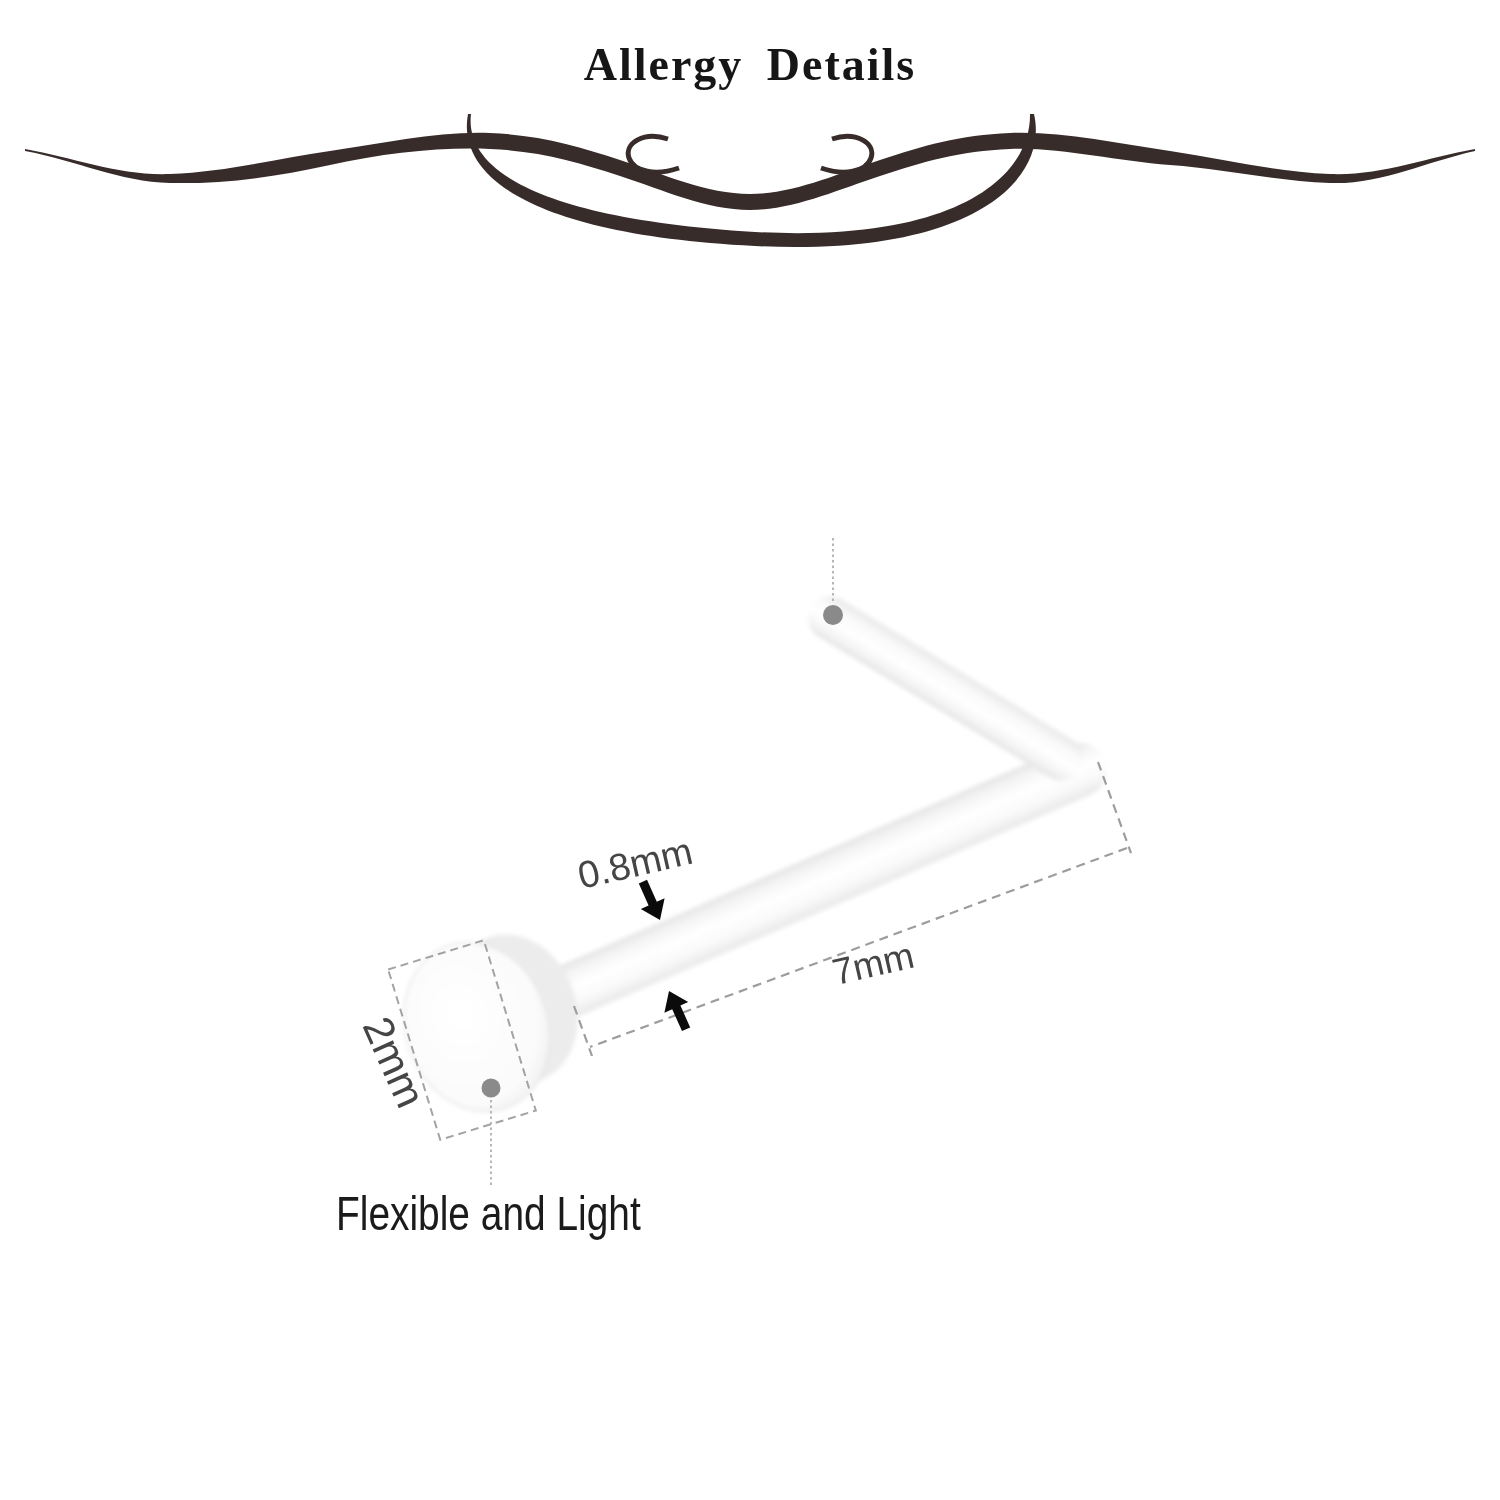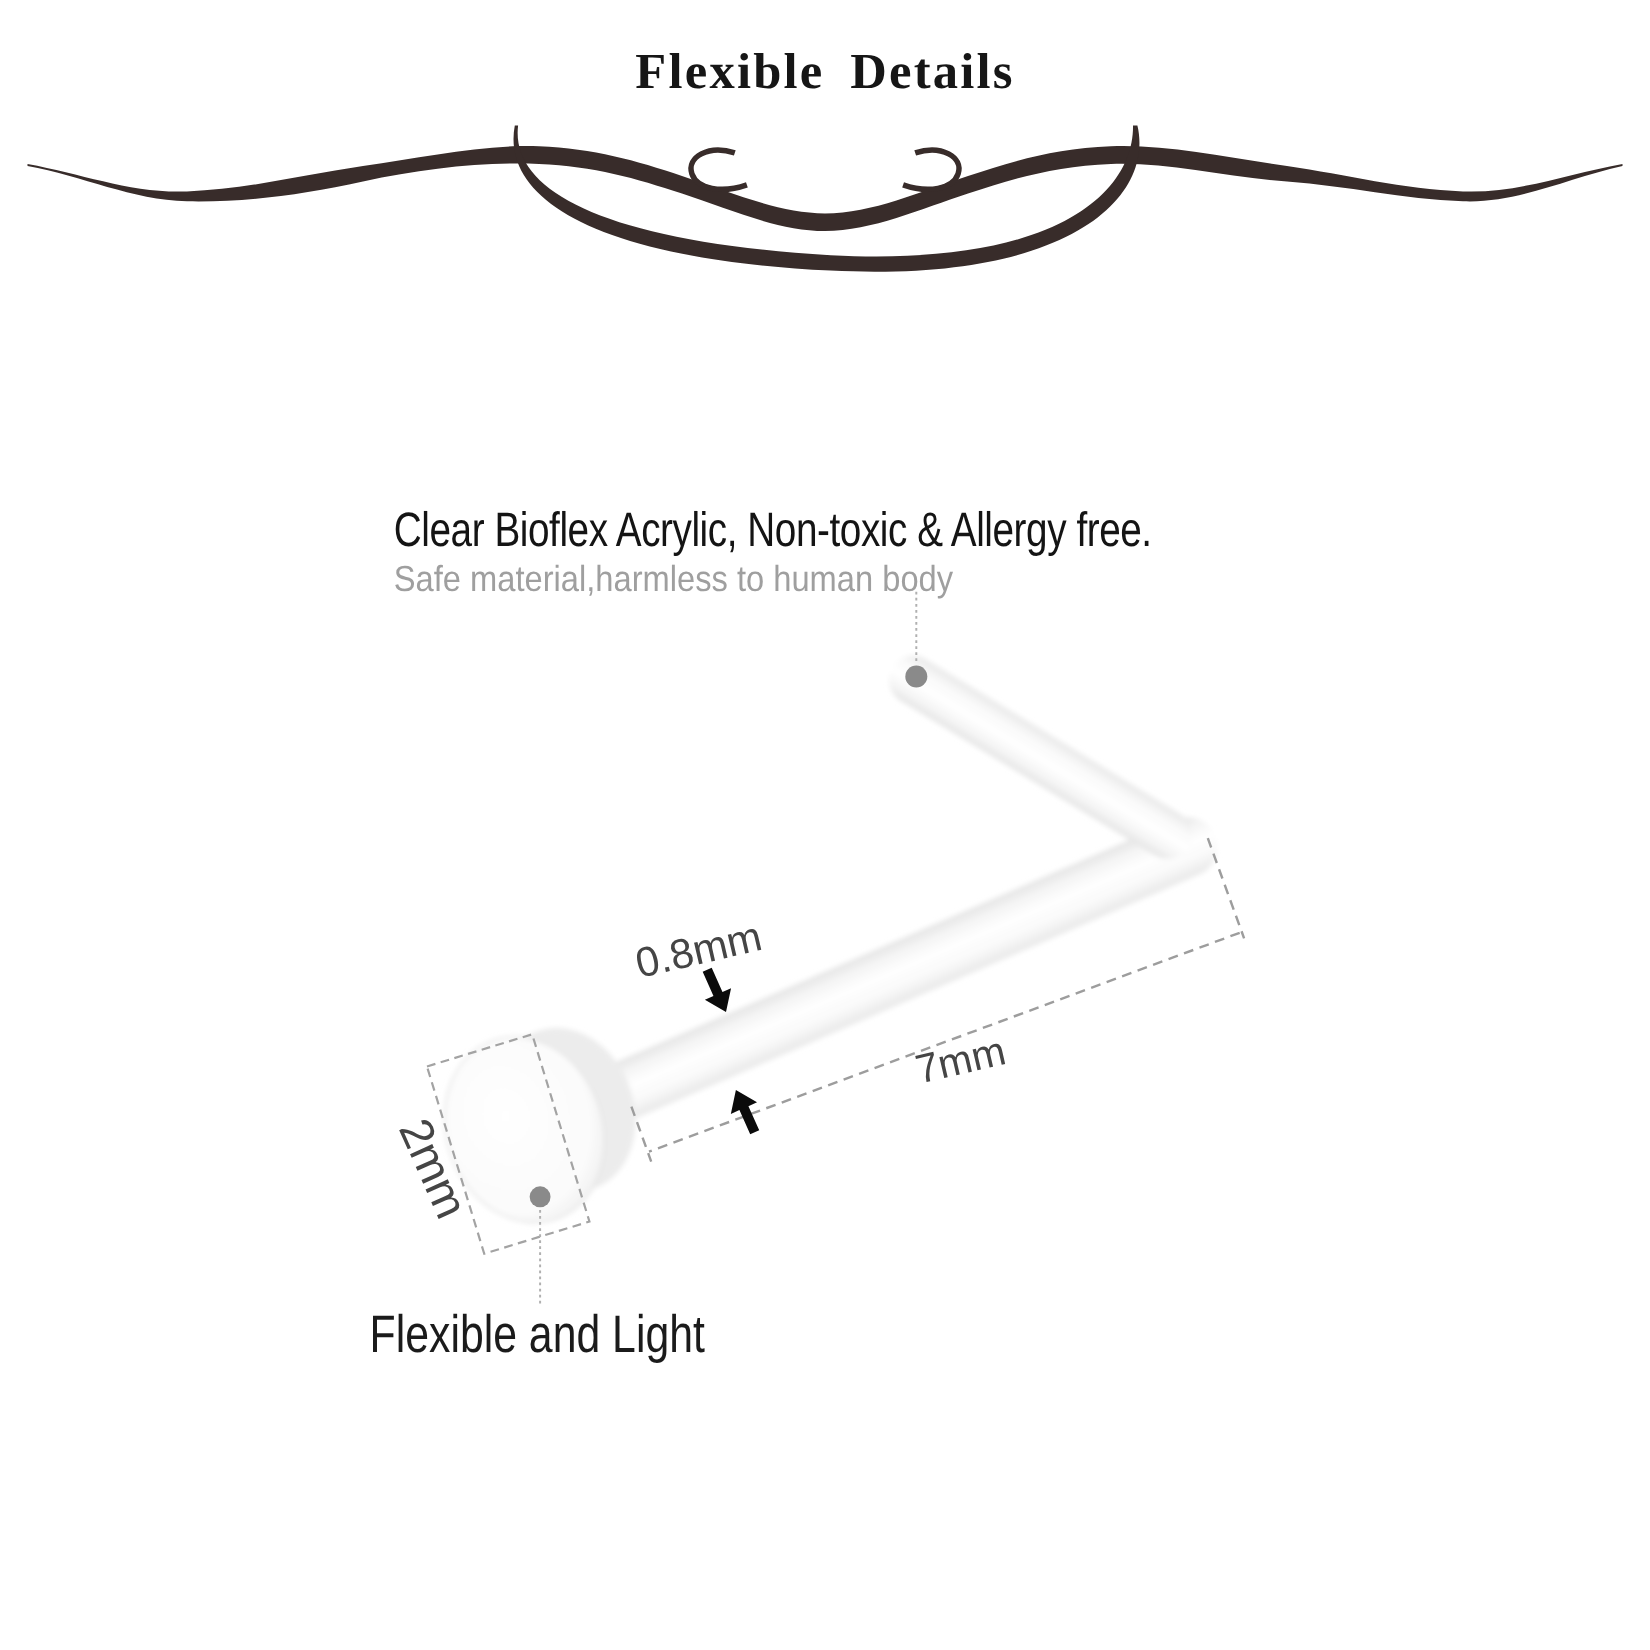--- a/index.html
+++ b/index.html
@@ -74,21 +74,21 @@
   .dim-text {
     font-family: "Liberation Sans", sans-serif;
     fill: #454545;
   }
 </style>
 </head>
 <body>
 
 <div id="canvas">
 
-  <div class="page-title">Flexible Details</div>
+  <div class="page-title">Allergy Details</div>
 
   <svg class="flourish" width="1500" height="160" viewBox="0 0 1500 160" aria-hidden="true">
     <g fill="#382c2a" stroke="none">
 
       <path d="
         M 25,49
         C 75,58 120,76 170,74
         C 225,72 275,59 330,51
         C 385,43 440,31 490,33
         C 540,35 578,46 620,60
@@ -118,24 +118,20 @@
         L 1034,14
         C 1049,78 975,157 755,146
         C 535,135 456,78 468,14
         Z"></path>
 
       <path d="M 668,39 C 644,31 624,43 629,58 C 634,72 656,76 679,68" fill="none" stroke="#382c2a" stroke-width="5"></path>
       <path d="M 832,39 C 856,31 876,43 871,58 C 866,72 844,76 821,68" fill="none" stroke="#382c2a" stroke-width="5"></path>
     </g>
   </svg>
 
-  <div class="desc-block">
-    <div class="desc-headline">Clear Bioflex Acrylic, Non-toxic &amp; Allergy free.</div>
-    <div class="desc-subline">Safe material,harmless to human body</div>
-  </div>
 
   <svg class="product-svg" width="1500" height="1500" viewBox="0 0 1500 1500">
     <defs>
       <linearGradient id="barGrad" x1="0" y1="0" x2="0" y2="1">
         <stop offset="0" stop-color="#e9e9e9"></stop>
         <stop offset="0.28" stop-color="#fafafa"></stop>
         <stop offset="0.55" stop-color="#ffffff"></stop>
         <stop offset="0.82" stop-color="#f4f4f4"></stop>
         <stop offset="1" stop-color="#e4e4e4"></stop>
       </linearGradient>

